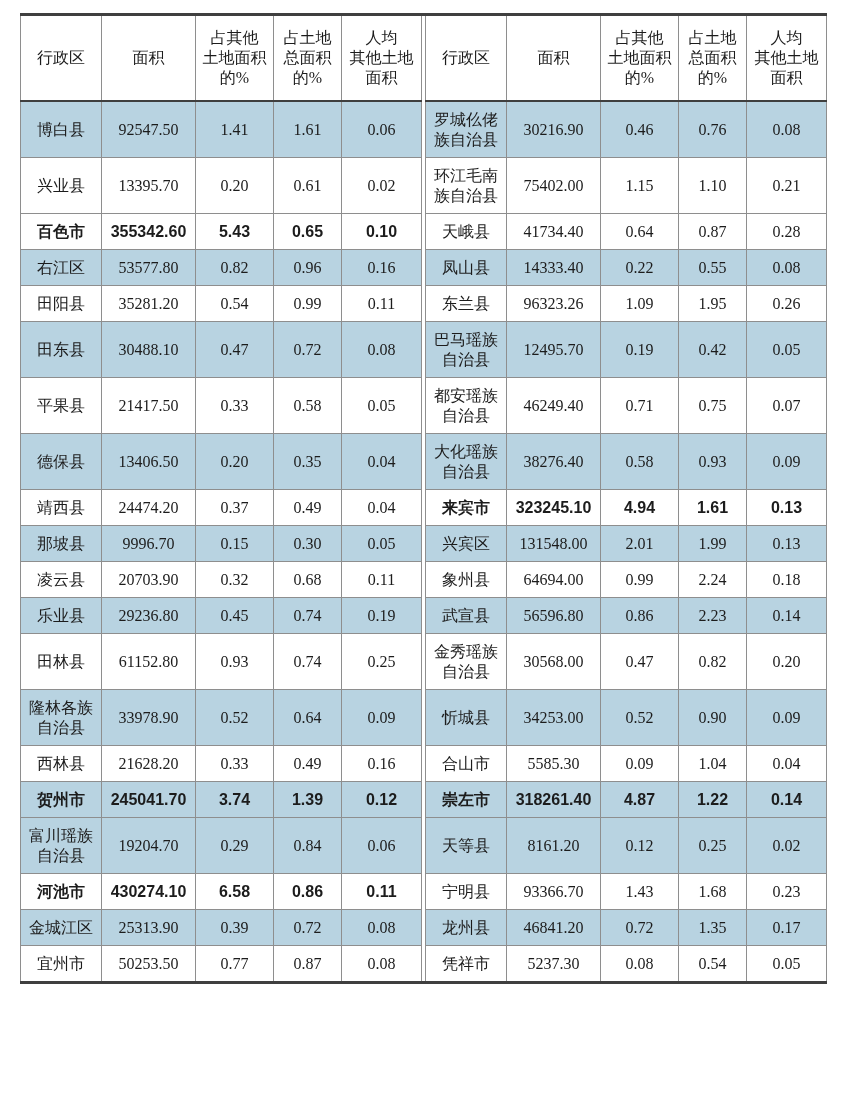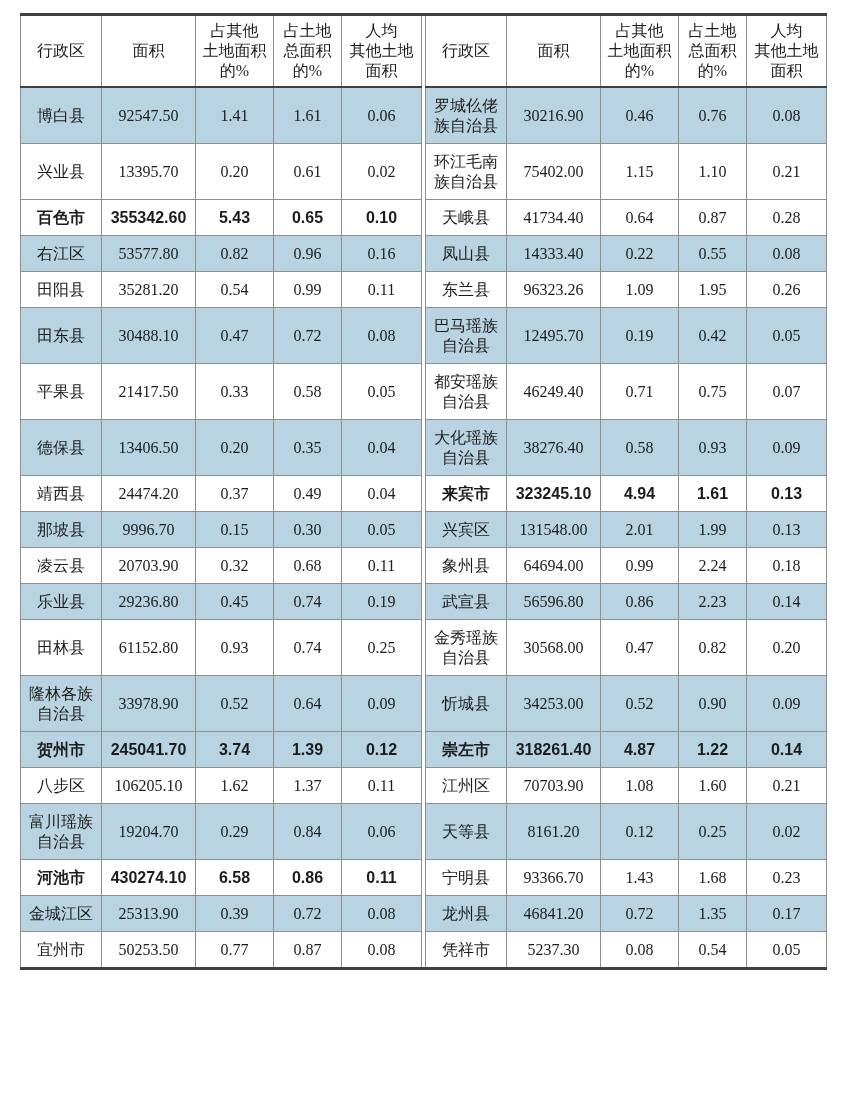--- a/index.html
+++ b/index.html
@@ -28,21 +28,21 @@
     vertical-align: middle;
     font-size: 16px;
     line-height: 1.25;
     padding: 7.5px 2px;
     font-weight: normal;
     word-break: break-all;
   }
   thead th {
     border-bottom: 2px solid #3f3f3f;
     white-space: pre-line;
-    padding: 5px 2px;
+    padding: 12px 2px;
     background: #ffffff;
   }
   tr.hl td { background: var(--hl, #b8d3e1); }
   td.bold {
     font-family: "Liberation Sans", sans-serif;
     font-weight: bold;
     margin-left: 32px;
   }
   td.spacer, th.spacer {
     padding: 0;
@@ -270,46 +270,46 @@
         <td>0.52</td>
         <td>0.64</td>
         <td>0.09</td>
         <td class="spacer"></td>
         <td>忻城县</td>
         <td>34253.00</td>
         <td>0.52</td>
         <td>0.90</td>
         <td>0.09</td>
       </tr>
+      <tr>
+        <td>西林县</td>
+        <td>21628.20</td>
+        <td>0.33</td>
+        <td>0.49</td>
+        <td>0.16</td>
+        <td class="spacer"></td>
+        <td>合山市</td>
+        <td>5585.30</td>
+        <td>0.09</td>
+        <td>1.04</td>
+        <td>0.04</td>
+      </tr>
       <tr class="hl">
         <td class="bold">贺州市</td>
         <td class="bold">245041.70</td>
         <td class="bold">3.74</td>
         <td class="bold">1.39</td>
         <td class="bold">0.12</td>
         <td class="spacer"></td>
         <td class="bold">崇左市</td>
         <td class="bold">318261.40</td>
         <td class="bold">4.87</td>
         <td class="bold">1.22</td>
         <td class="bold">0.14</td>
       </tr>
-      <tr>
-        <td>八步区</td>
-        <td>106205.10</td>
-        <td>1.62</td>
-        <td>1.37</td>
-        <td>0.11</td>
-        <td class="spacer"></td>
-        <td>江州区</td>
-        <td>70703.90</td>
-        <td>1.08</td>
-        <td>1.60</td>
-        <td>0.21</td>
-      </tr>
       <tr class="hl">
         <td>富川瑶族自治县</td>
         <td>19204.70</td>
         <td>0.29</td>
         <td>0.84</td>
         <td>0.06</td>
         <td class="spacer"></td>
         <td>天等县</td>
         <td>8161.20</td>
         <td>0.12</td>

